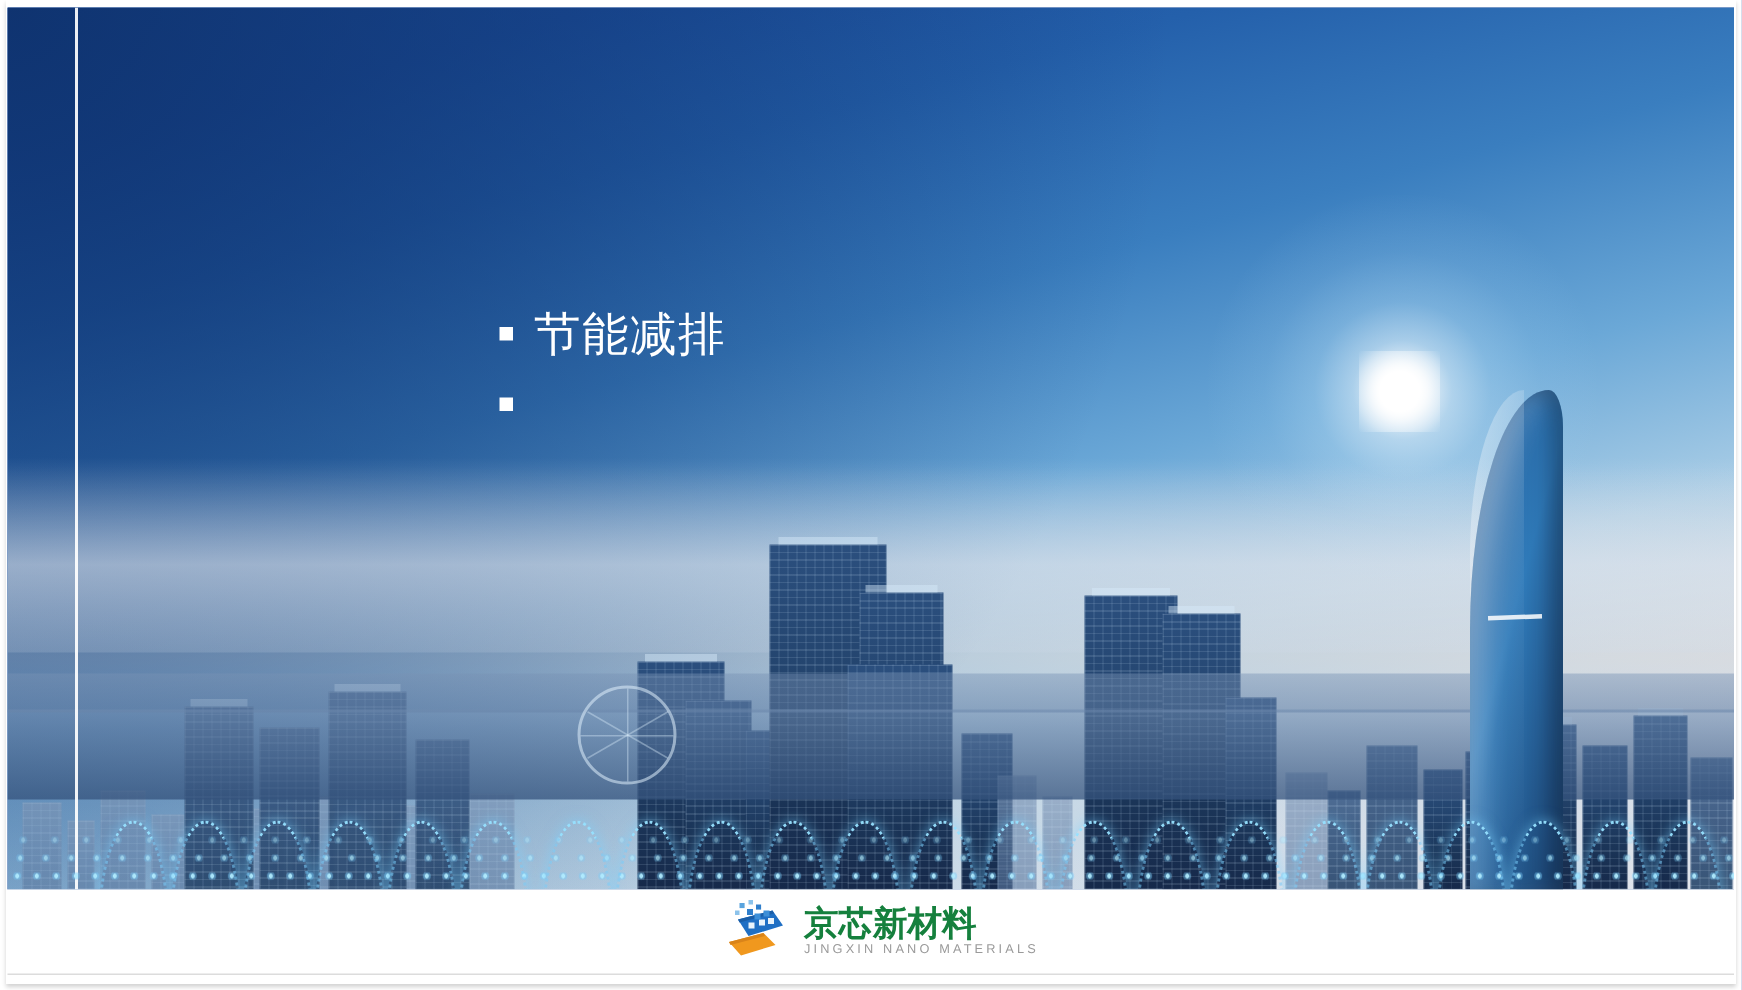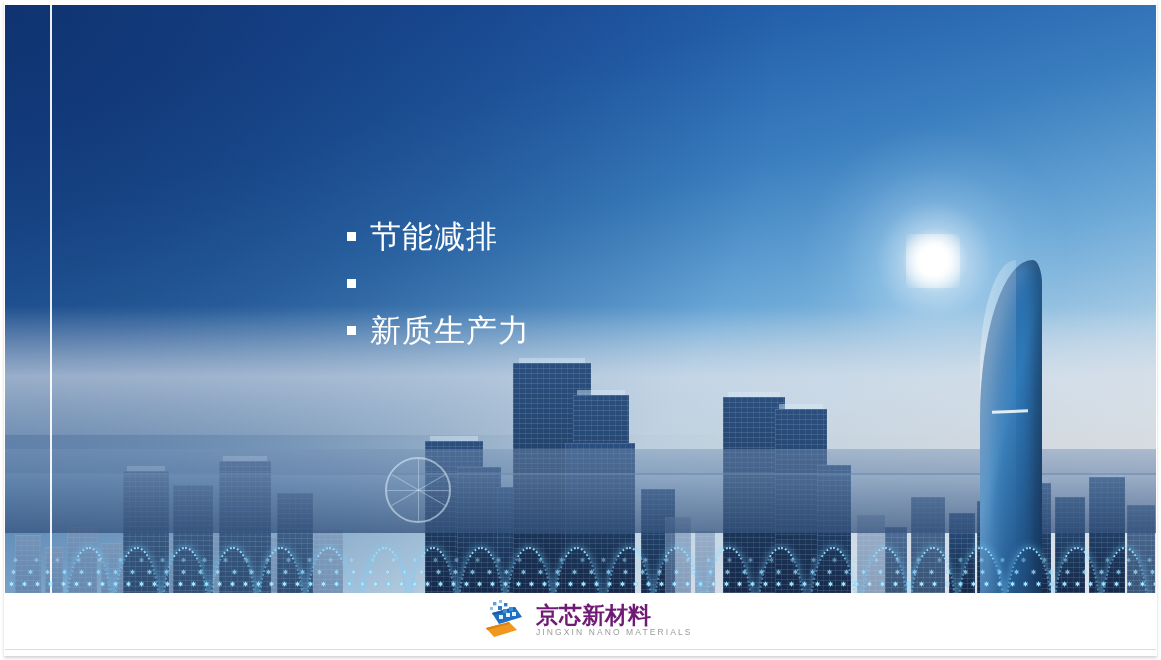--- a/index.html
+++ b/index.html
@@ -306,21 +306,21 @@
     line-height: 1;
     white-space: nowrap;
     text-shadow: 0 1px 4px rgba(10,40,90,0.28);
   }
 
   #bullets {
     position: absolute;
     left: 330px;
     top: 196px;
     z-index: 20;
-    margin: 17px;
+    margin: 3px;
     padding: 0;
     list-style: none;
   }
   #bullets li {
     display: flex;
     align-items: center;
     height: 47px;
     color: #ffffff;
     font-size: 31px;
     font-weight: 400;
@@ -372,21 +372,21 @@
   }
   .logo-words {
     display: flex;
     flex-direction: column;
     justify-content: center;
     gap: 1px;
   }
   .logo-cn {
     font-size: 23px;
     font-weight: 700;
-    color: #701a75;
+    color: #15803d;
     letter-spacing: 0px;
     line-height: 1.05;
     white-space: nowrap;
   }
   .logo-en {
     font-size: 8.5px;
     color: #9a9a9a;
     letter-spacing: 2.1px;
     line-height: 1;
     white-space: nowrap;
@@ -515,24 +515,20 @@
 
 
   <ul id="bullets">
     <li>
       <span class="sq"></span>
       <span>节能减排</span>
     </li>
     <li>
       <span class="sq"></span>
     </li>
-    <li>
-      <span class="sq"></span>
-      <span>新质生产力</span>
-    </li>
   </ul>
 
   <div id="footer">
     <div id="logo">
       <span class="logo-mark">
         <svg width="48" height="40" viewBox="0 0 48 40" aria-hidden="true">
 
           <polygon points="7,28 30,22 38,30 15,37" fill="#f0981e"></polygon>
           <polygon points="7,28 30,22 31,24 8,30" fill="#d9841a"></polygon>
 

